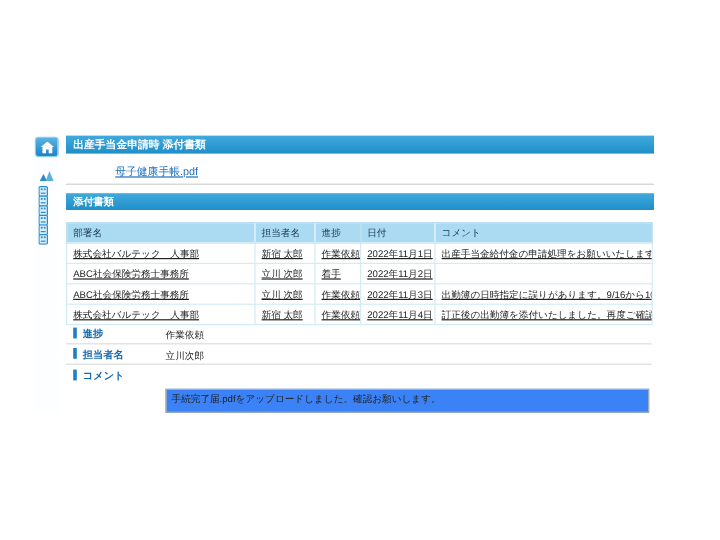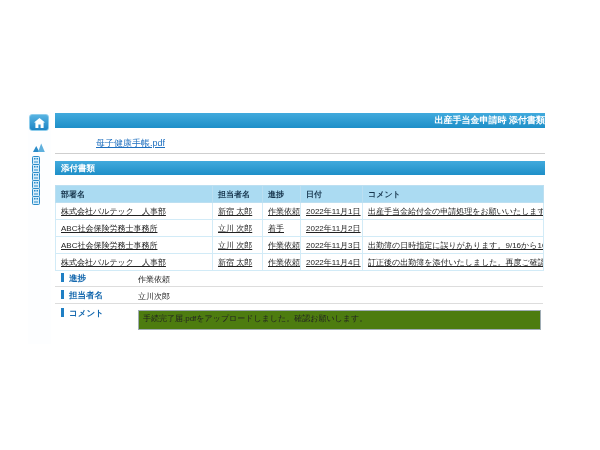--- a/index.html
+++ b/index.html
@@ -11,40 +11,40 @@
   .sidebar{position:absolute;left:0;top:0;width:23px;height:232px;background:#fdfeff;}
   .home-btn{position:absolute;left:1px;top:2px;width:20px;height:17px;box-sizing:border-box;
             background:linear-gradient(#56b3e2,#1f84c4);border:1px solid #8ecdec;border-radius:3px;
             display:flex;align-items:center;justify-content:center;cursor:pointer;}
   .side-icon{position:absolute;left:4px;display:block;cursor:pointer;}
 
   
   .content{position:absolute;left:27px;top:0;width:490px;}
   .bluebar{position:absolute;left:0;width:490px;box-sizing:border-box;color:#fff;font-weight:bold;
            background:linear-gradient(#41aadd,#1e8fc8);padding-left:6px;overflow:hidden;white-space:nowrap;}
-  .title-bar{top:1px;height:15px;font-size:9px;line-height:15px;text-align:right;}
+  .title-bar{top:1px;height:15px;font-size:9px;line-height:15px;}
   .section-bar{top:49px;height:14px;font-size:8.5px;line-height:14px;}
   .attach-link{position:absolute;top:25px;left:6px;font-size:9px;color:#1e6fbf;text-decoration:underline;cursor:pointer;white-space:nowrap;margin-left:35px;}
   .sep1{position:absolute;top:41px;left:0;width:490px;height:0;border-top:1px solid #cfcfcf;}
 
   
   table.history{position:absolute;top:73px;left:0;width:488px;border-collapse:collapse;
                 border:1px solid #8fc6e4;table-layout:fixed;font-size:8px;}
-  table.history th{background:#abdbf2;color:#16354d;font-weight:bold;text-align:left;
+  table.history th{background:#abdbf2;color:#16354d;font-weight:normal;text-align:left;
                    height:14px;padding:1px 5px;border:1px solid #bcdff1;white-space:nowrap;overflow:hidden;}
   table.history td{height:14px;padding:1px 5px;border:1px solid #d2ebf7;color:#222;
                    white-space:nowrap;overflow:hidden;background:#fff;text-decoration:underline;}
 
   
   .field-label{position:absolute;left:6px;font-size:8.5px;font-weight:bold;color:#1468ae;white-space:nowrap;}
   .field-label .bar{display:inline-block;width:3px;height:9px;background:#1f7fc4;margin-right:5px;vertical-align:-1px;}
   .field-value{position:absolute;left:83px;font-size:8px;color:#222;white-space:nowrap;}
   .field-sep{position:absolute;left:0;width:488px;height:0;border-top:1px solid #dddddd;}
-  .comment-box{position:absolute;left:83px;top:198px;width:403px;height:20px;box-sizing:border-box;
-               border:1px solid #a0adb5;background:#4d7c0f;font-size:8px;color:#222;padding:2px 4px;
+  .comment-box{position:absolute;left:83px;top:212px;width:403px;height:20px;box-sizing:border-box;
+               border:1px solid #a0adb5;background:#3b82f6;font-size:8px;color:#222;padding:2px 4px;
                font-family:"Liberation Sans","DejaVu Sans",sans-serif;resize:none;overflow:hidden;white-space:nowrap;}
 </style>
 </head>
 <body>
 
 <div class="app">
 
   <div class="sidebar">
     <div class="home-btn">
       <span style="display:flex;">

